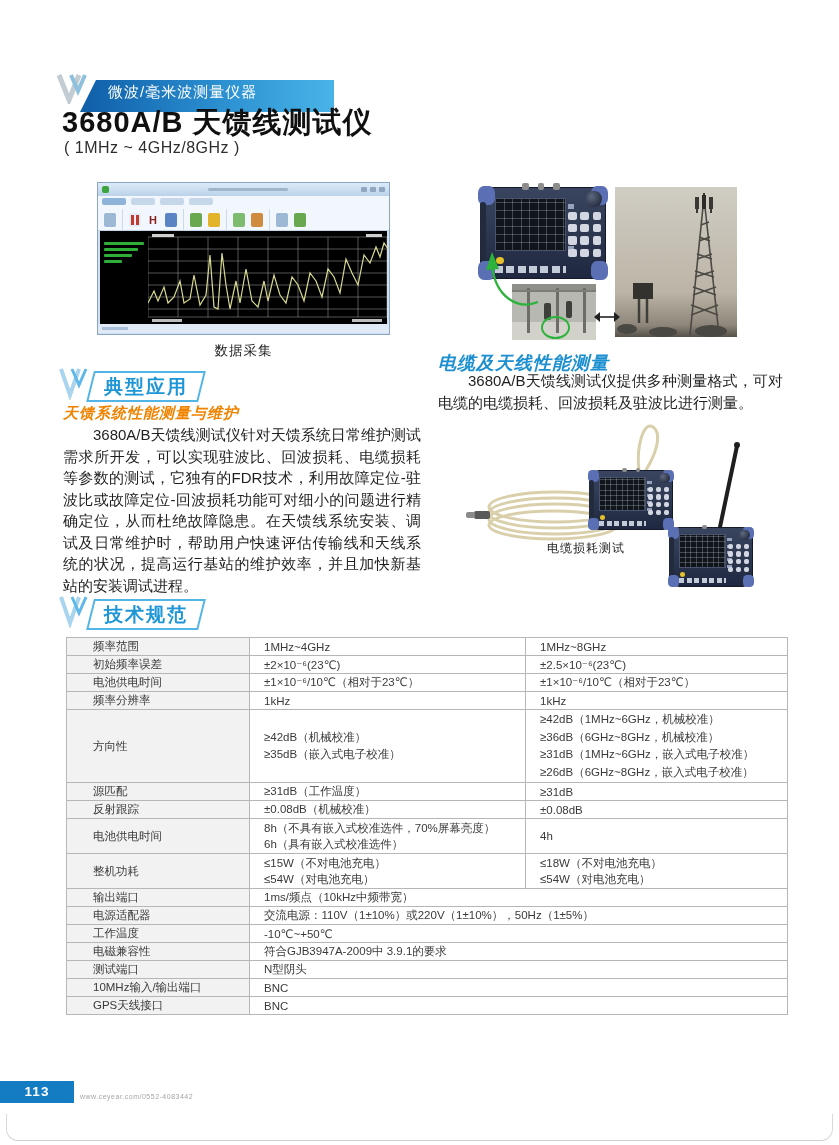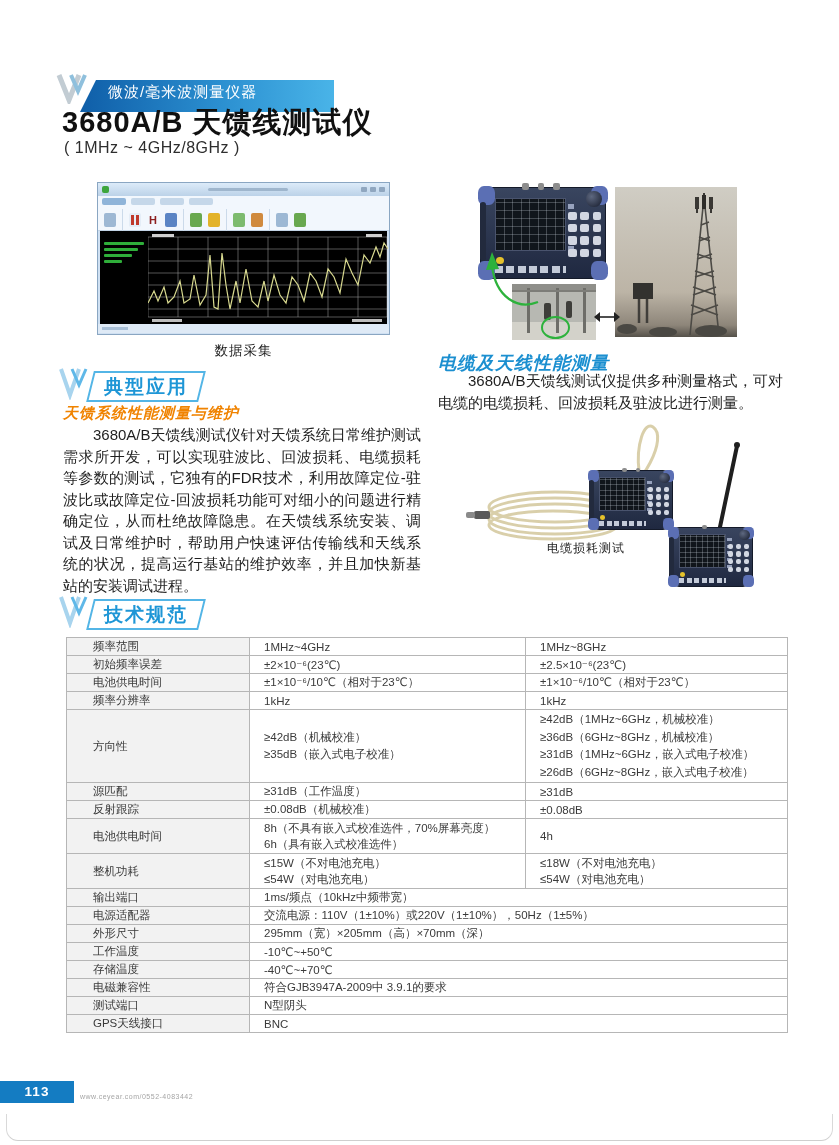--- a/index.html
+++ b/index.html
@@ -426,38 +426,34 @@
     </tr>
     <tr style="height:17px">
       <td class="lbl">输出端口</td>
       <td colspan="2">1ms/频点（10kHz中频带宽）</td>
     </tr>
     <tr style="height:17px">
       <td class="lbl">电源适配器</td>
       <td colspan="2">交流电源：110V（1±10%）或220V（1±10%），50Hz（1±5%）</td>
     </tr>
     <tr style="height:17px">
-      <td class="lbl">外形尺寸</td>
-      <td colspan="2">295mm（宽）×205mm（高）×70mm（深）</td>
-    </tr>
-    <tr style="height:17px">
       <td class="lbl">工作温度</td>
       <td colspan="2">-10℃~+50℃</td>
     </tr>
     <tr style="height:17px">
-      <td class="lbl">存储温度</td>
-      <td colspan="2">-40℃~+70℃</td>
-    </tr>
-    <tr style="height:17px">
       <td class="lbl">电磁兼容性</td>
       <td colspan="2">符合GJB3947A-2009中 3.9.1的要求</td>
     </tr>
     <tr style="height:17px">
       <td class="lbl">测试端口</td>
       <td colspan="2">N型阴头</td>
+    </tr>
+    <tr style="height:17px">
+      <td class="lbl">10MHz输入/输出端口</td>
+      <td colspan="2">BNC</td>
     </tr>
     <tr style="height:17px">
       <td class="lbl">GPS天线接口</td>
       <td colspan="2">BNC</td>
     </tr>
   </tbody>
     </table>
 
   <div class="pgbox">113</div>
   <div class="site">www.ceyear.com/0552-4083442</div>

